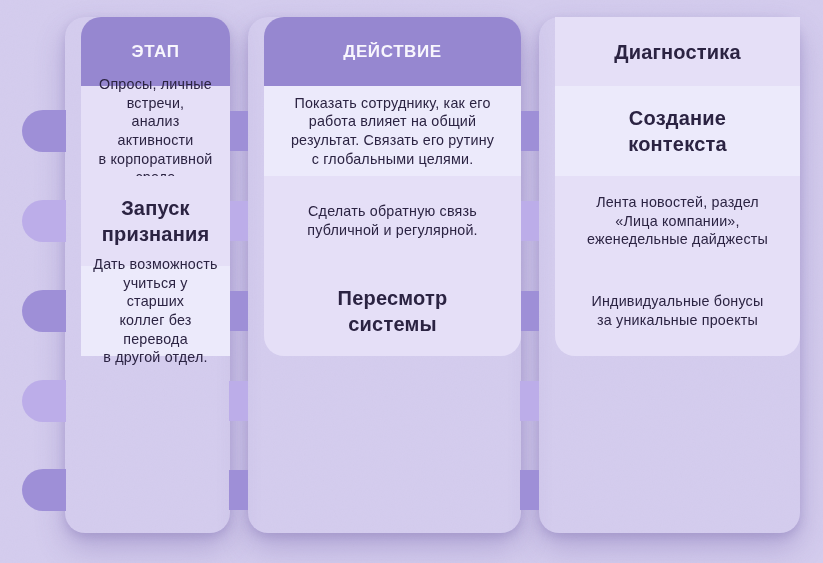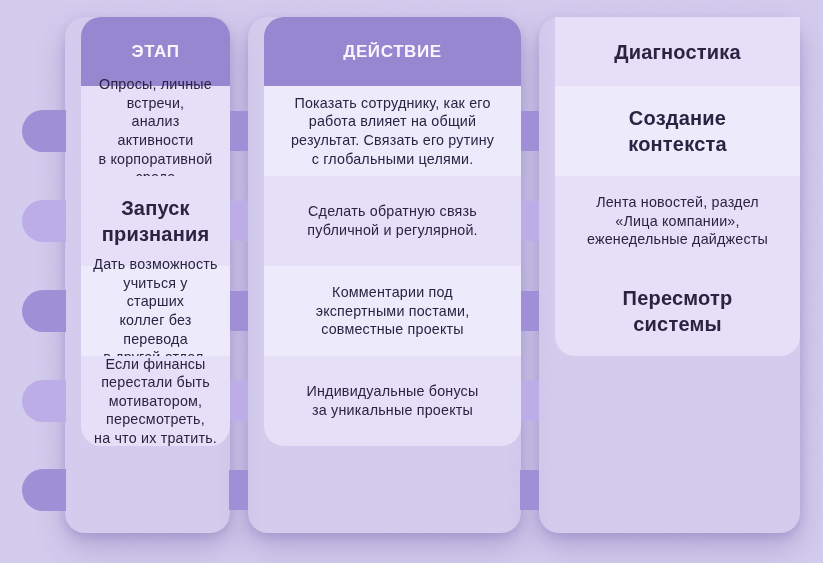--- a/index.html
+++ b/index.html
@@ -142,34 +142,24 @@
 «Лица компании»,
 еженедельные дайджесты</span>
     </div>
 
     <div class="cell action row-b">
       <span class="txt">Дать возможность
 учиться у старших
 коллег без перевода
 в другой отдел.</span>
     </div>
-    <div class="cell tool row-b">
-      <span class="txt">Комментарии под
-экспертными постами,
-совместные проекты</span>
-    </div>
 
     <div class="cell stage row-a last">
       <span class="txt bold">Пересмотр
 системы</span>
-    </div>
-    <div class="cell action row-a last">
-      <span class="txt">Если финансы перестали быть
-мотиватором, пересмотреть,
-на что их тратить.</span>
     </div>
     <div class="cell tool row-a last">
       <span class="txt">Индивидуальные бонусы
 за уникальные проекты</span>
     </div>
   </div>
 
 </div>
 
 </body></html>

